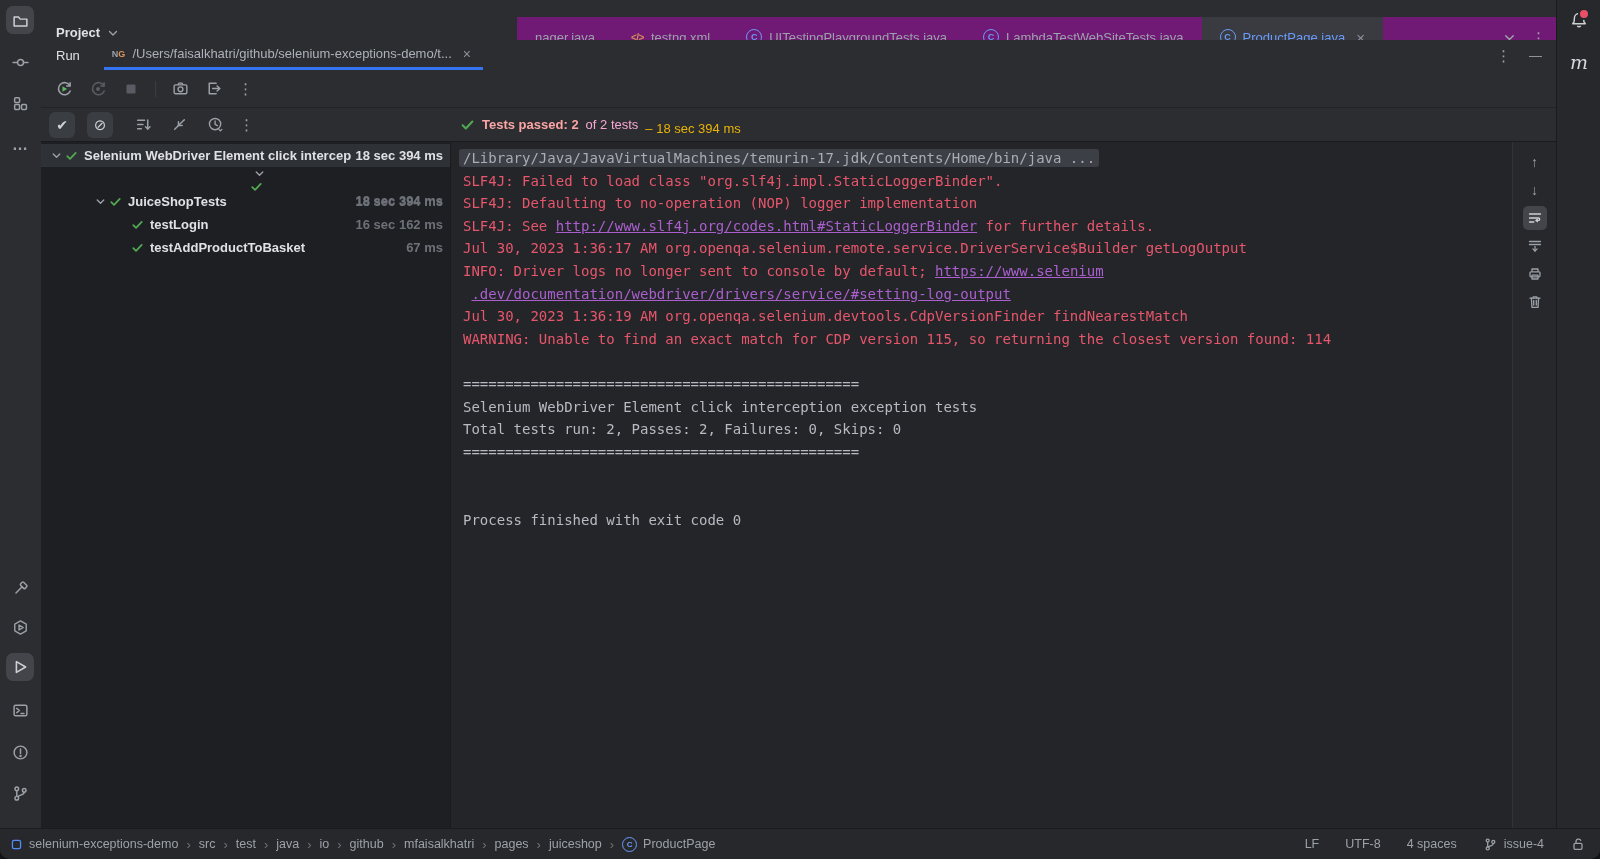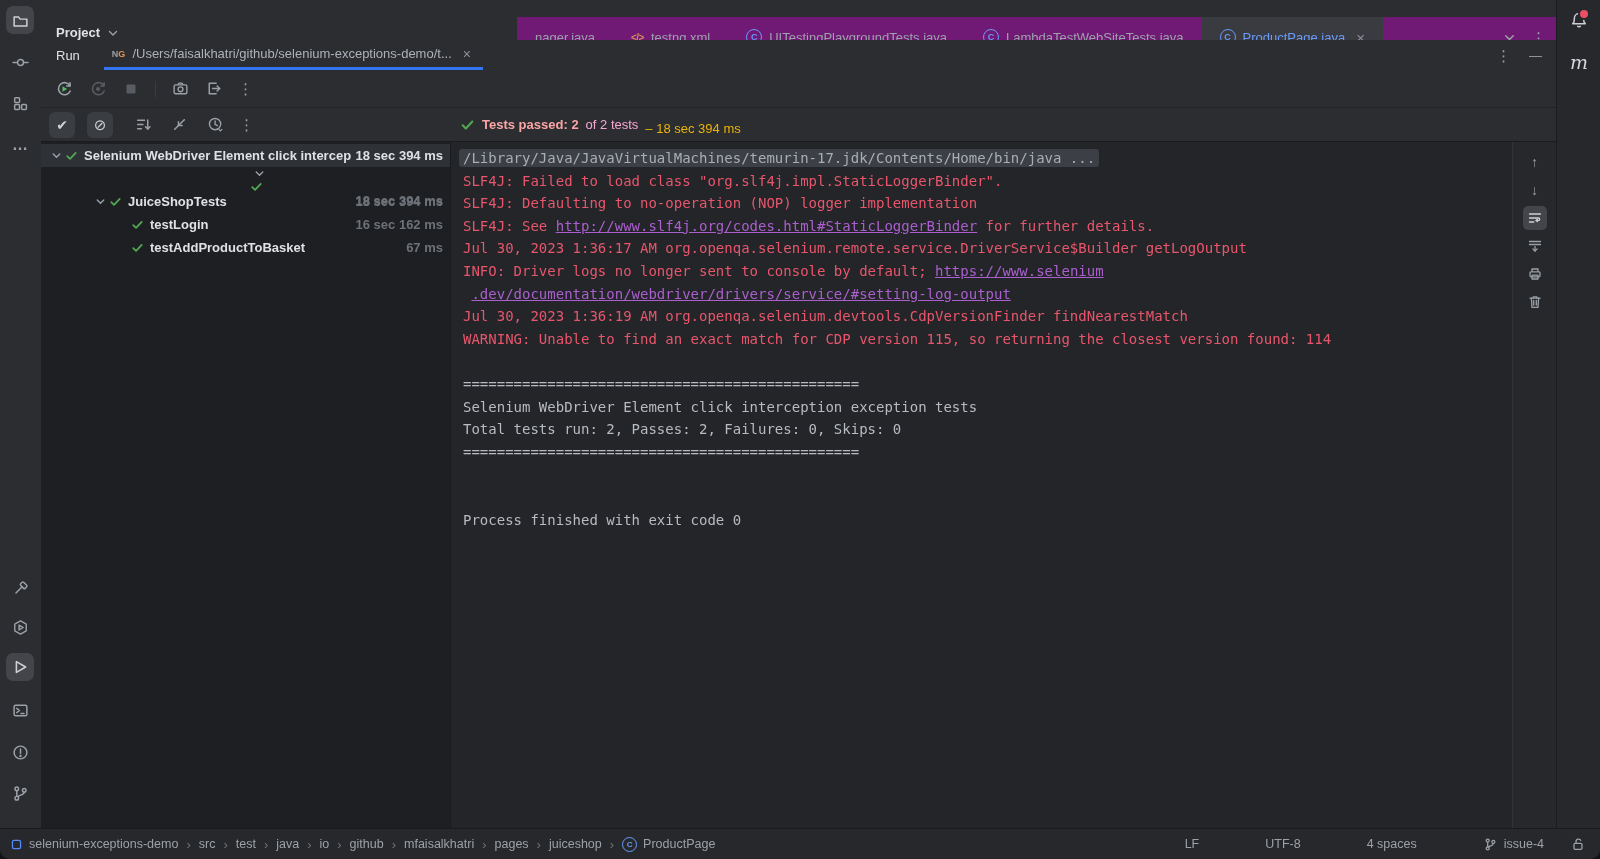--- a/index.html
+++ b/index.html
@@ -72,21 +72,21 @@
   .console-gutter{position:absolute;left:1512px;top:142px;width:44px;height:686px;background:#26282b;border-left:1px solid #313338;display:flex;flex-direction:column;align-items:center;padding-top:8px;box-sizing:border-box;gap:4px;}
   .g-btn{width:24px;height:24px;border-radius:5px;display:flex;align-items:center;justify-content:center;color:#9ca1a8;font-size:14px;}
   .g-btn.sel{background:#43454a;}
   
   .status-bar{position:absolute;left:0;top:828px;width:1600px;height:31px;background:#26282b;border-top:1px solid #1a1b1e;display:flex;align-items:center;box-sizing:border-box;font-size:12.5px;color:#9da2a8;padding:0 14px 0 10px;}
   .crumbs{display:flex;align-items:center;gap:8px;}
   .crumb{display:flex;align-items:center;gap:6px;}
   .crumb-sep{color:#6e7277;font-size:13px;}
   .crumb .class-icon{color:#6a9bfa;width:13px;height:13px;font-size:8px;}
   .sb-right{margin-left:auto;display:flex;align-items:center;gap:26px;}
-  .sb-item{display:flex;align-items:center;gap:6px;margin-left:40px;}
+  .sb-item{display:flex;align-items:center;gap:6px;}
 </style>
 </head>
 <body>
 
 <div id="app">
 
   <div class="left-stripe">
     <div class="ls-btn sel" style="top:6px">
       <span class="ico">
         <svg width="17" height="17" viewBox="0 0 16 16" fill="none" stroke="#ced0d6" stroke-width="1.4" stroke-linejoin="round">

